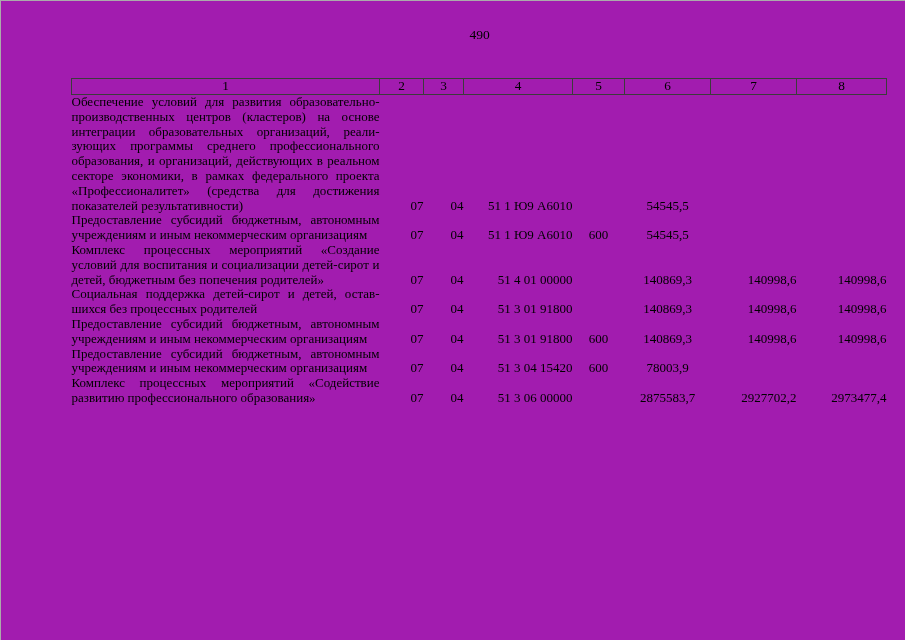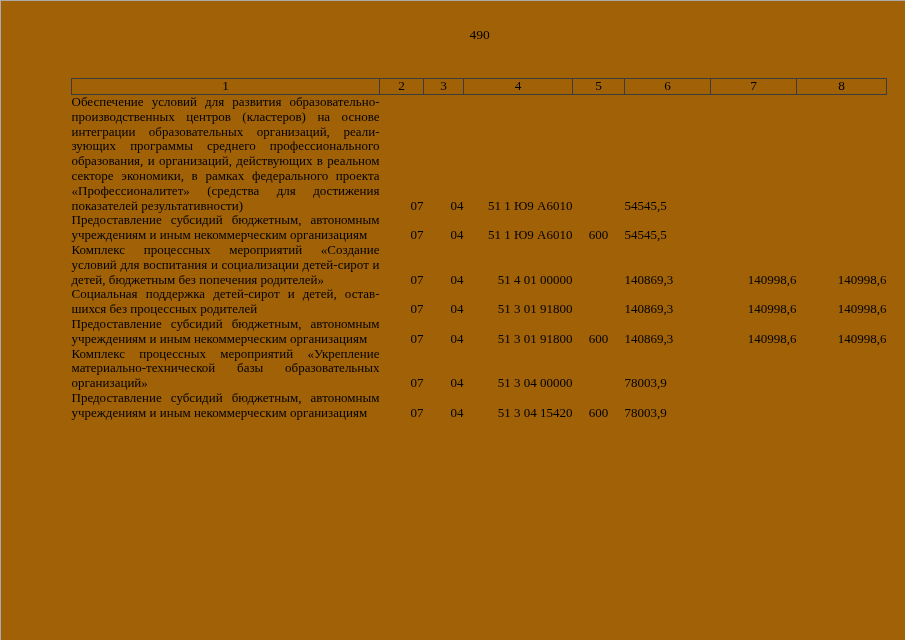--- a/index.html
+++ b/index.html
@@ -9,21 +9,21 @@
     width: 905px;
     height: 640px;
     overflow: hidden;
     font-family: "Liberation Serif", "DejaVu Serif", serif;
     color: #000000;
   }
   .page {
     position: relative;
     width: 905px;
     height: 640px;
-    background: #a16207;
+    background: #a21caf;
   }
   .page-edge {
     position: absolute;
     left: 0; top: 0;
     width: 905px; height: 640px;
     border-top: 1px solid #ababab;
     border-left: 1px solid #ababab;
     box-sizing: border-box;
     pointer-events: none;
   }
@@ -60,21 +60,21 @@
   }
   td.desc {
     text-align: justify;
     padding-left: 5px;
     padding-right: 2px;
     hyphens: manual;
     font-family: Liberation Serif, serif;
   }
   td.cc { text-align: right; }
   td.c5 { text-align: center; padding-left: 20px; font-family: Liberation Serif, serif; }
-  td.r6 { text-align: left; padding-right: 9px; }
+  td.r6 { text-align: center; padding-right: 9px; }
   td.r7 { text-align: right; padding-right: 7px; }
   td.r8 { text-align: right; padding-right: 14px; }
 </style>
 </head>
 <body>
 
 <div class="page">
   <div class="page-edge"></div>
 
   <div class="page-number">490</div>
@@ -147,34 +147,34 @@
         <td class="desc">Предоставление субсидий бюджетным, автономным учреждениям и иным некоммерческим организаци­ям</td>
         <td class="cc">07</td>
         <td class="cc">04</td>
         <td class="cc">51 3 01 91800</td>
         <td class="c5">600</td>
         <td class="r6">140869,3</td>
         <td class="r7">140998,6</td>
         <td class="r8">140998,6</td>
       </tr>
       <tr>
-        <td class="desc">Комплекс процессных мероприятий «Укрепление материально-технической базы образовательных организаций»</td>
-        <td class="cc">07</td>
-        <td class="cc">04</td>
-        <td class="cc">51 3 04 00000</td>
-        <td class="c5"></td>
-        <td class="r6">78003,9</td>
-        <td class="r7"></td>
-        <td class="r8"></td>
-      </tr>
-      <tr>
         <td class="desc">Предоставление субсидий бюджетным, автономным учреждениям и иным некоммерческим организаци­ям</td>
         <td class="cc">07</td>
         <td class="cc">04</td>
         <td class="cc">51 3 04 15420</td>
         <td class="c5">600</td>
         <td class="r6">78003,9</td>
         <td class="r7"></td>
         <td class="r8"></td>
       </tr>
+      <tr>
+        <td class="desc">Комплекс процессных мероприятий «Содействие развитию профессионального образования»</td>
+        <td class="cc">07</td>
+        <td class="cc">04</td>
+        <td class="cc">51 3 06 00000</td>
+        <td class="c5"></td>
+        <td class="r6">2875583,7</td>
+        <td class="r7">2927702,2</td>
+        <td class="r8">2973477,4</td>
+      </tr>
     </tbody>
   </table>
 </div>
 
 </body></html>

